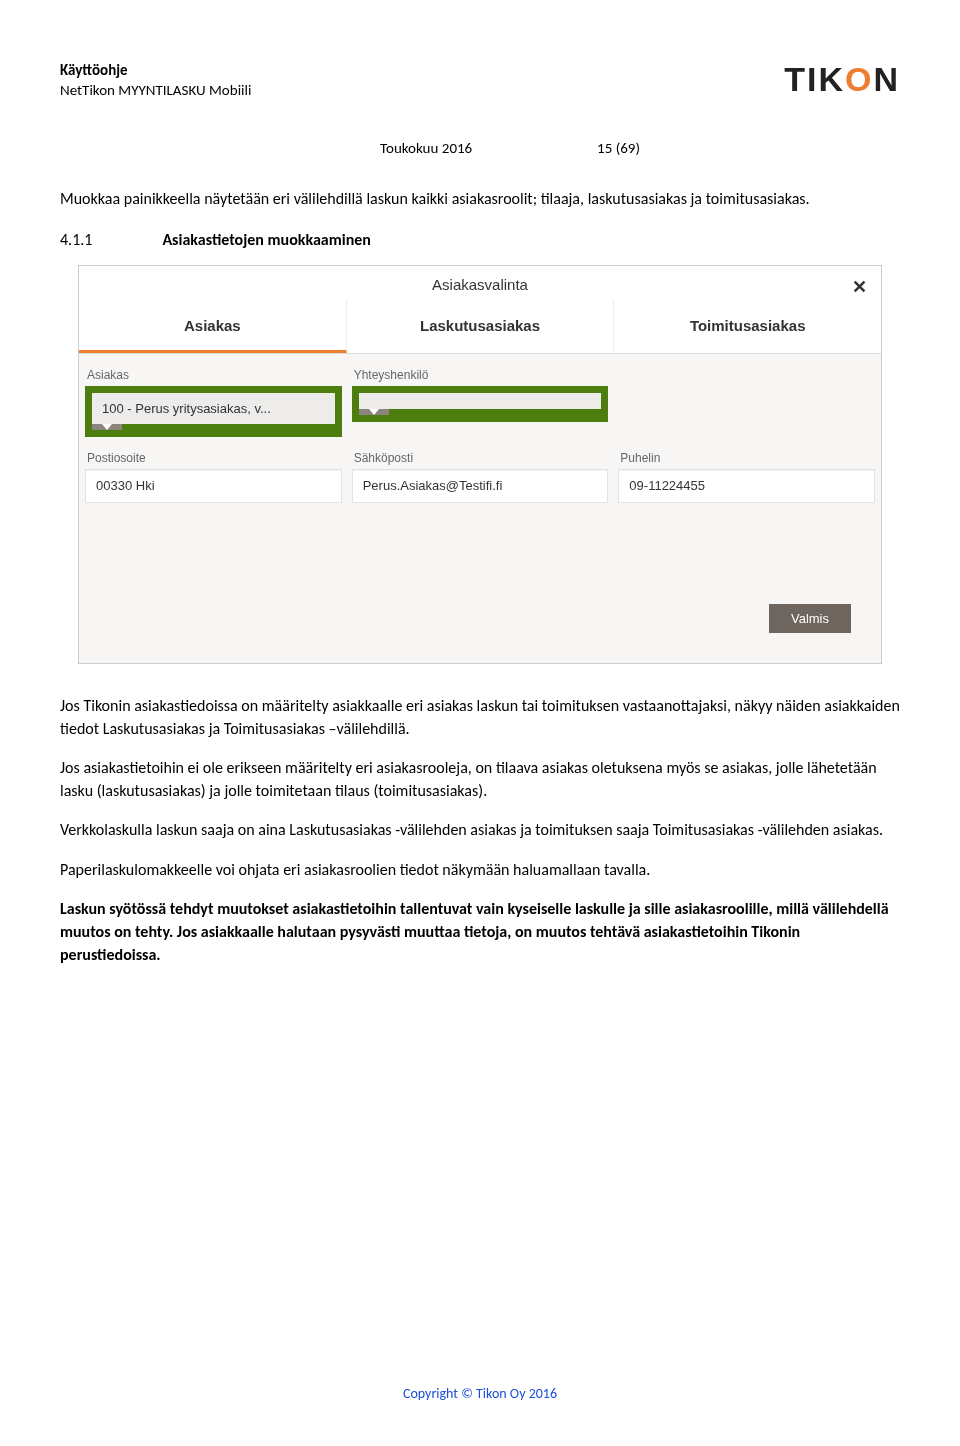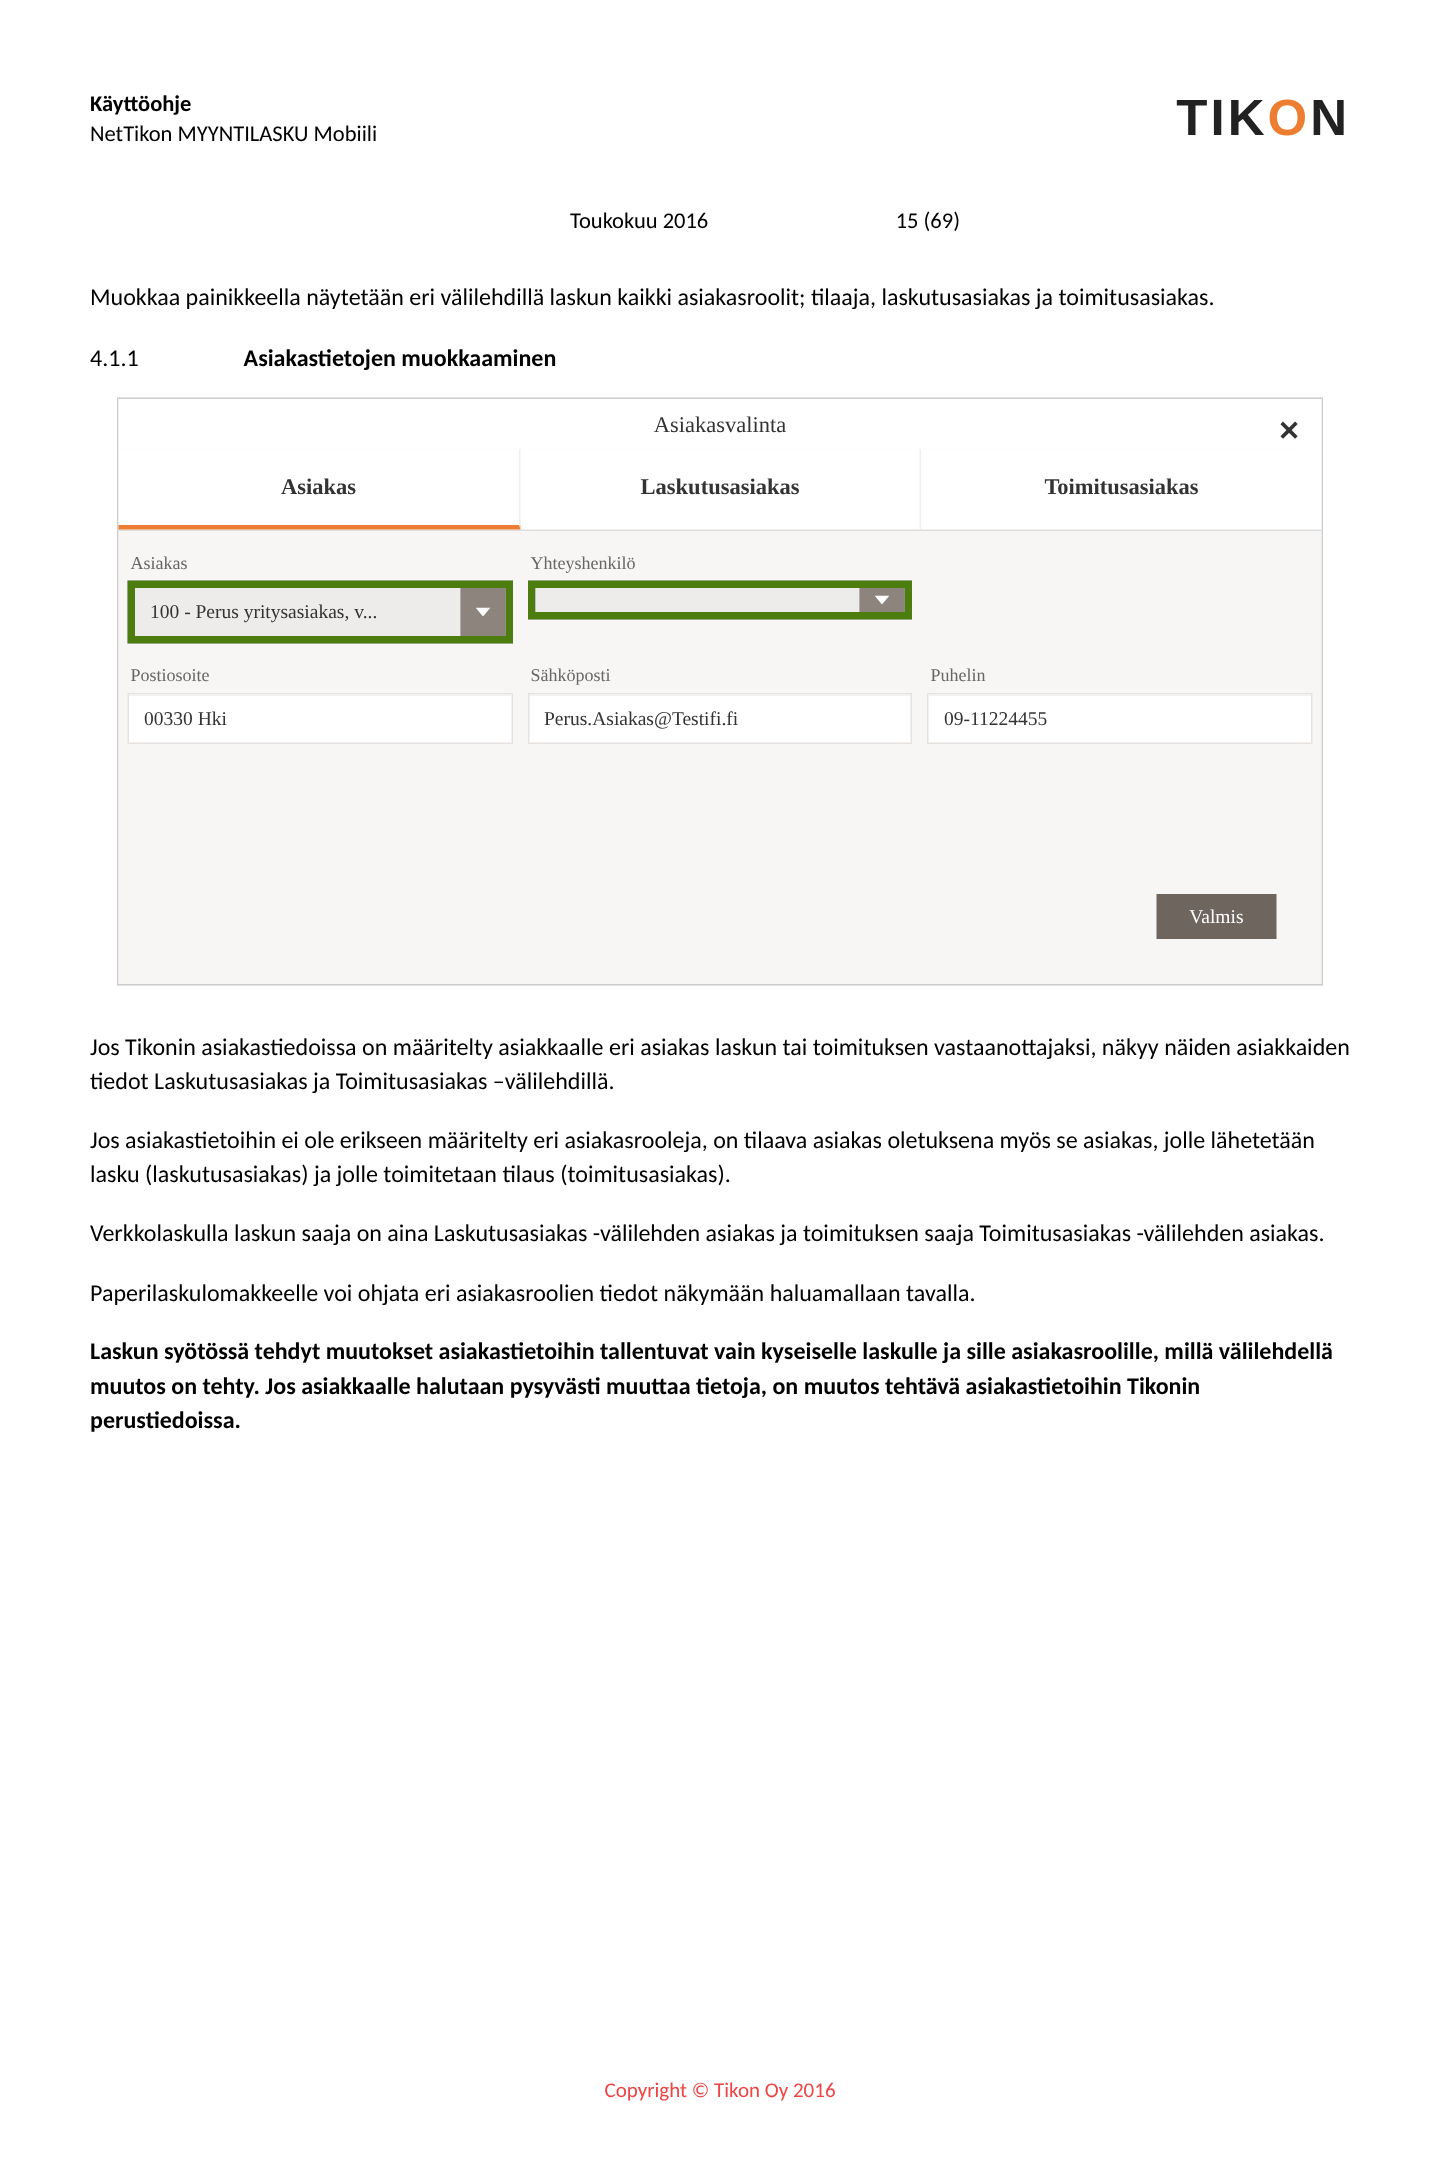--- a/index.html
+++ b/index.html
@@ -57,21 +57,21 @@
   }
   .section-num .num { }
   .section-num .title { font-weight: bold; }
 
   
   .ui-box {
     border: 1px solid #ccc;
     background: #f7f6f5;
     width: 802px;
     margin: 0 auto 26px auto;
-    font-family: Liberation Serif, serif;
+    font-family: Liberation Sans, sans-serif;
     color: #333;
     position: relative;
   }
   .ui-title-row {
     text-align: center;
     font-size: 15px;
     padding: 10px 0 6px 0;
     position: relative;
     background: #fff;
   }
@@ -130,22 +130,23 @@
   .ui-input {
     background: #fff;
     border: 1px solid #e6e2df;
     box-shadow: inset 0 1px 0 rgba(0,0,0,.05);
     padding: 8px 10px;
     font-size: 13px;
     min-height: 16px;
   }
   .ui-select {
     display: flex;
-    border: 5px solid #4d7c0f;
-    background: #c4b5fd;
+    border: 7px solid #4d7c0f;
+    background: #4d7c0f;
+    flex-direction: column;
   }
   .ui-select .sel-text {
     flex: 1;
     padding: 8px 10px;
     font-size: 13px;
     background: #eeecea;
   }
   .ui-select .sel-caret {
     width: 30px;
     background: #8c847d;
@@ -171,21 +172,21 @@
     padding: 7px 22px;
     cursor: pointer;
   }
   .footer {
     position: absolute;
     bottom: 44px;
     left: 0;
     right: 0;
     text-align: center;
     font-size: 14px;
-    color: #ef4444;
+    color: #1d4ed8;
   }
 </style>
 </head>
 <body>
 
 <div class="page">
   <div class="top-header">
     <div class="hdr-left">
       <div class="bold">Käyttöohje</div>
       <div>NetTikon MYYNTILASKU Mobiili</div>

